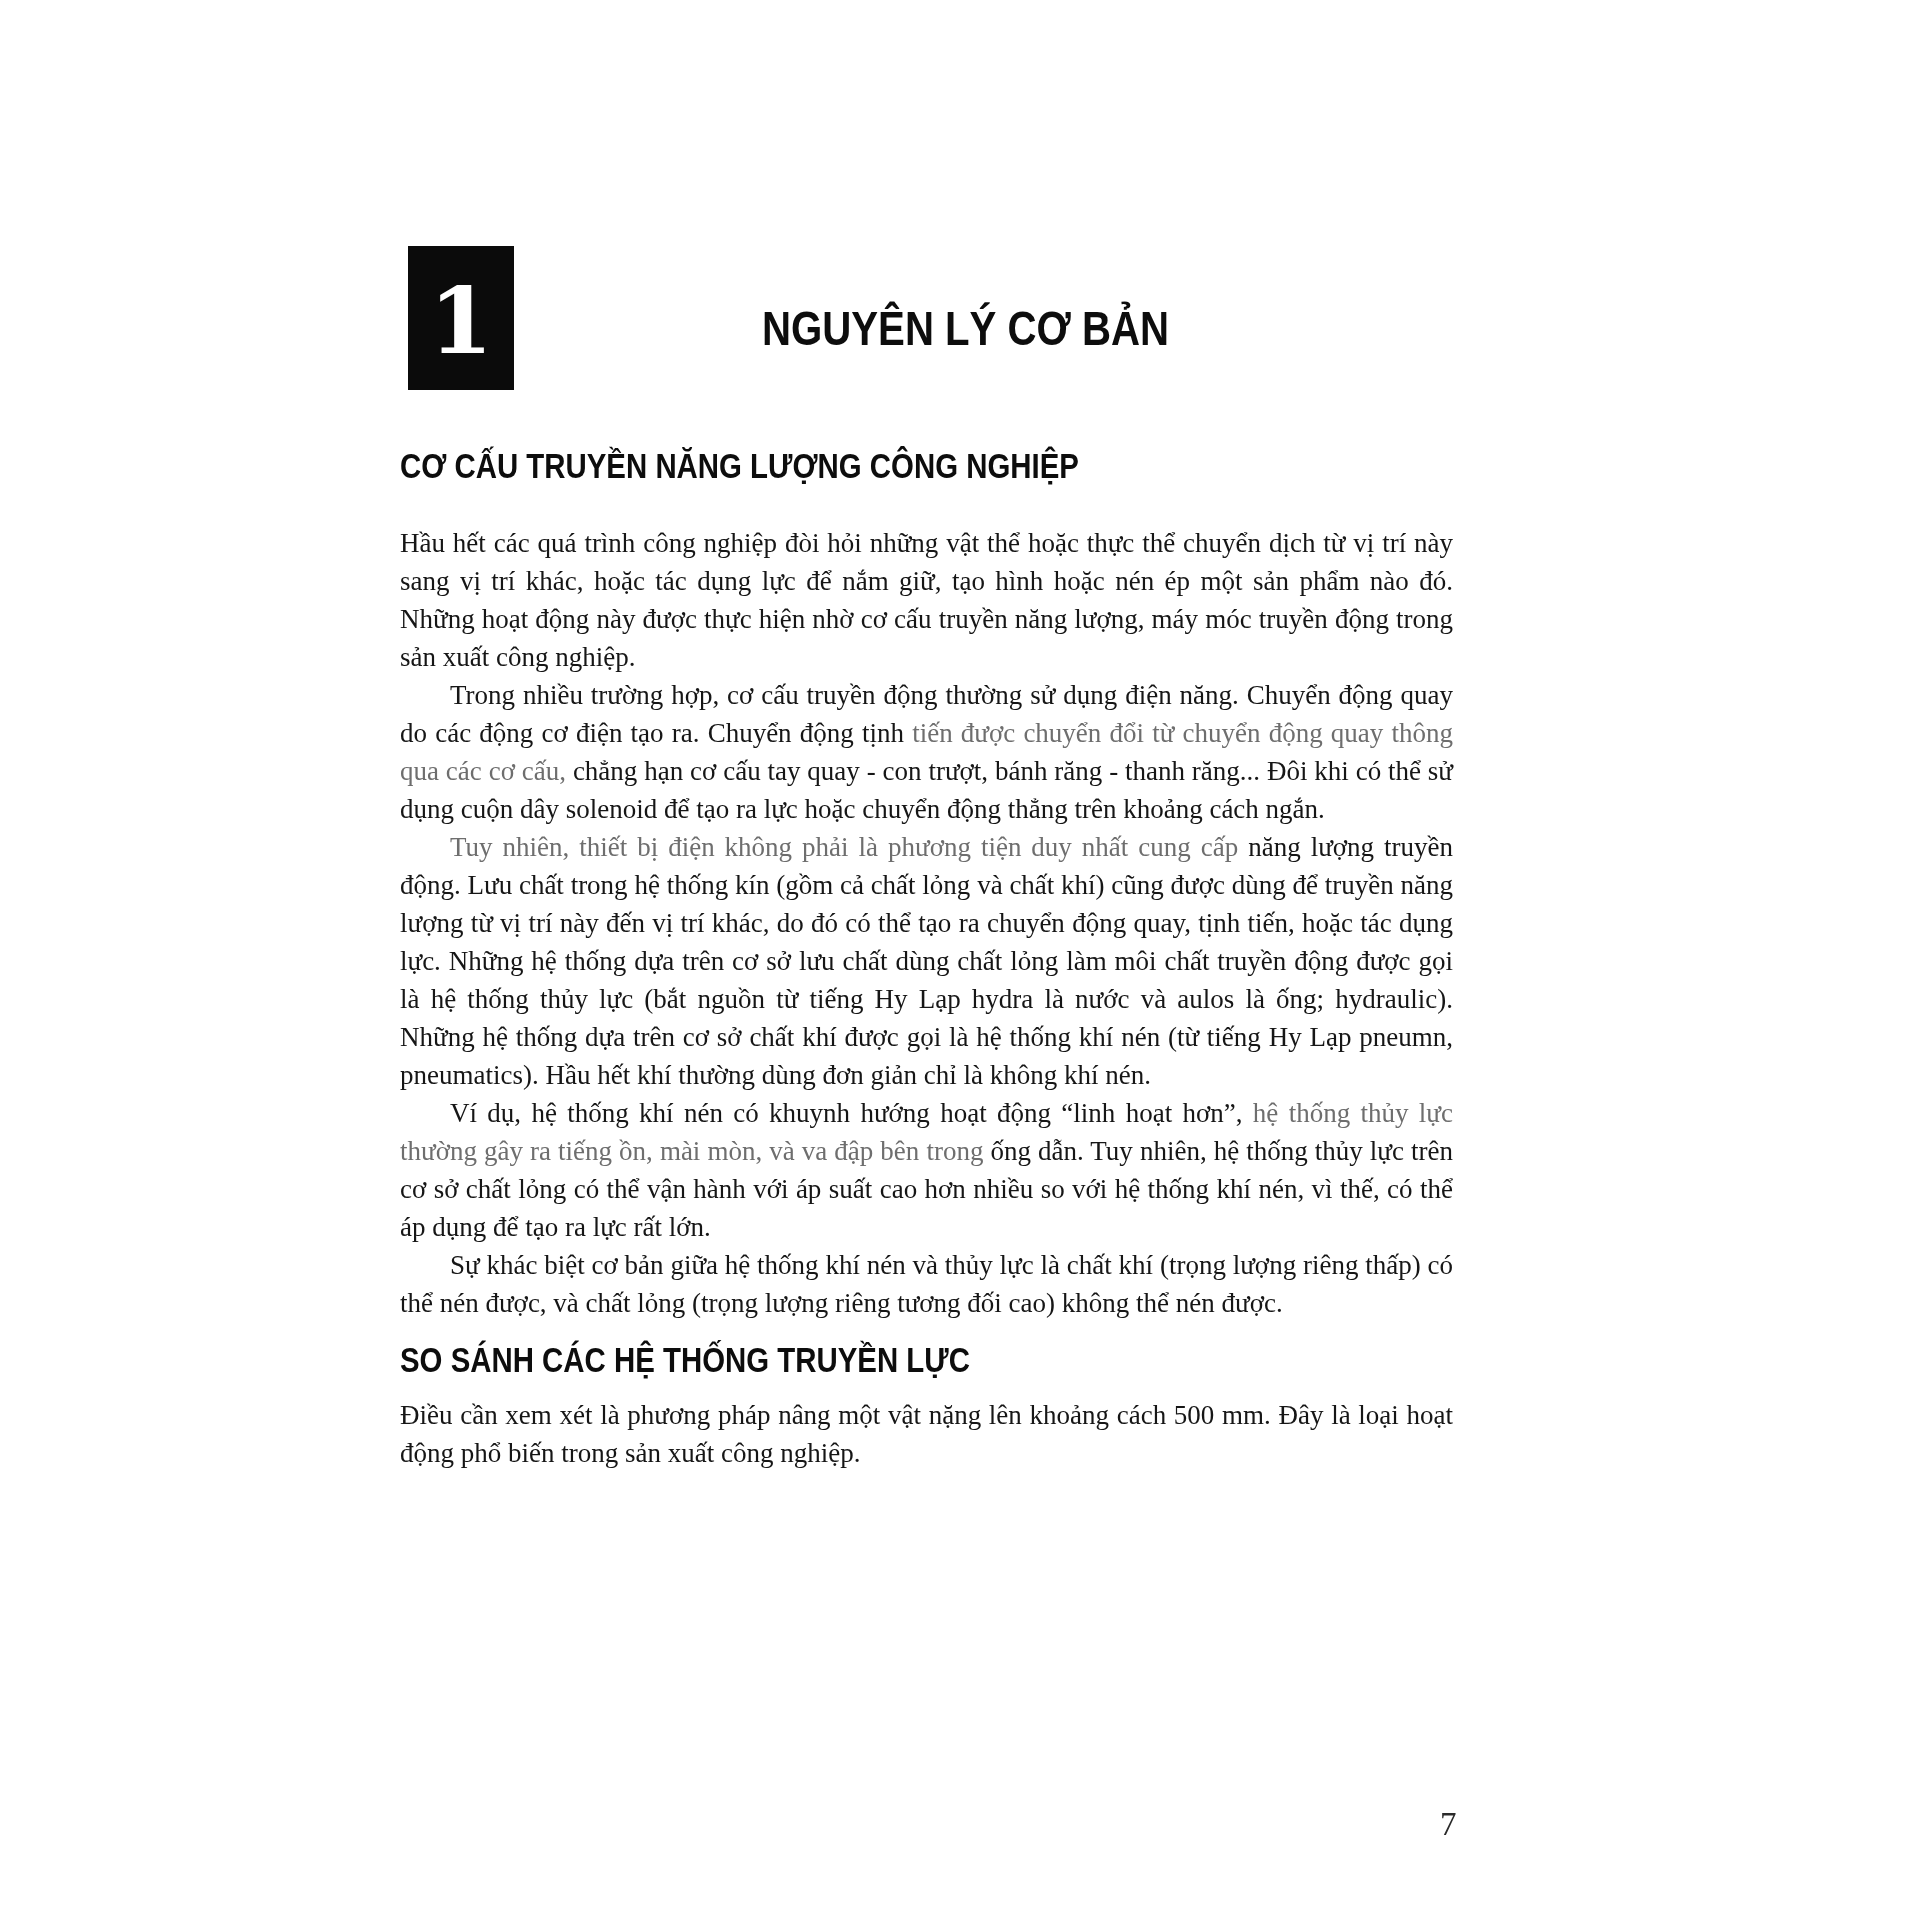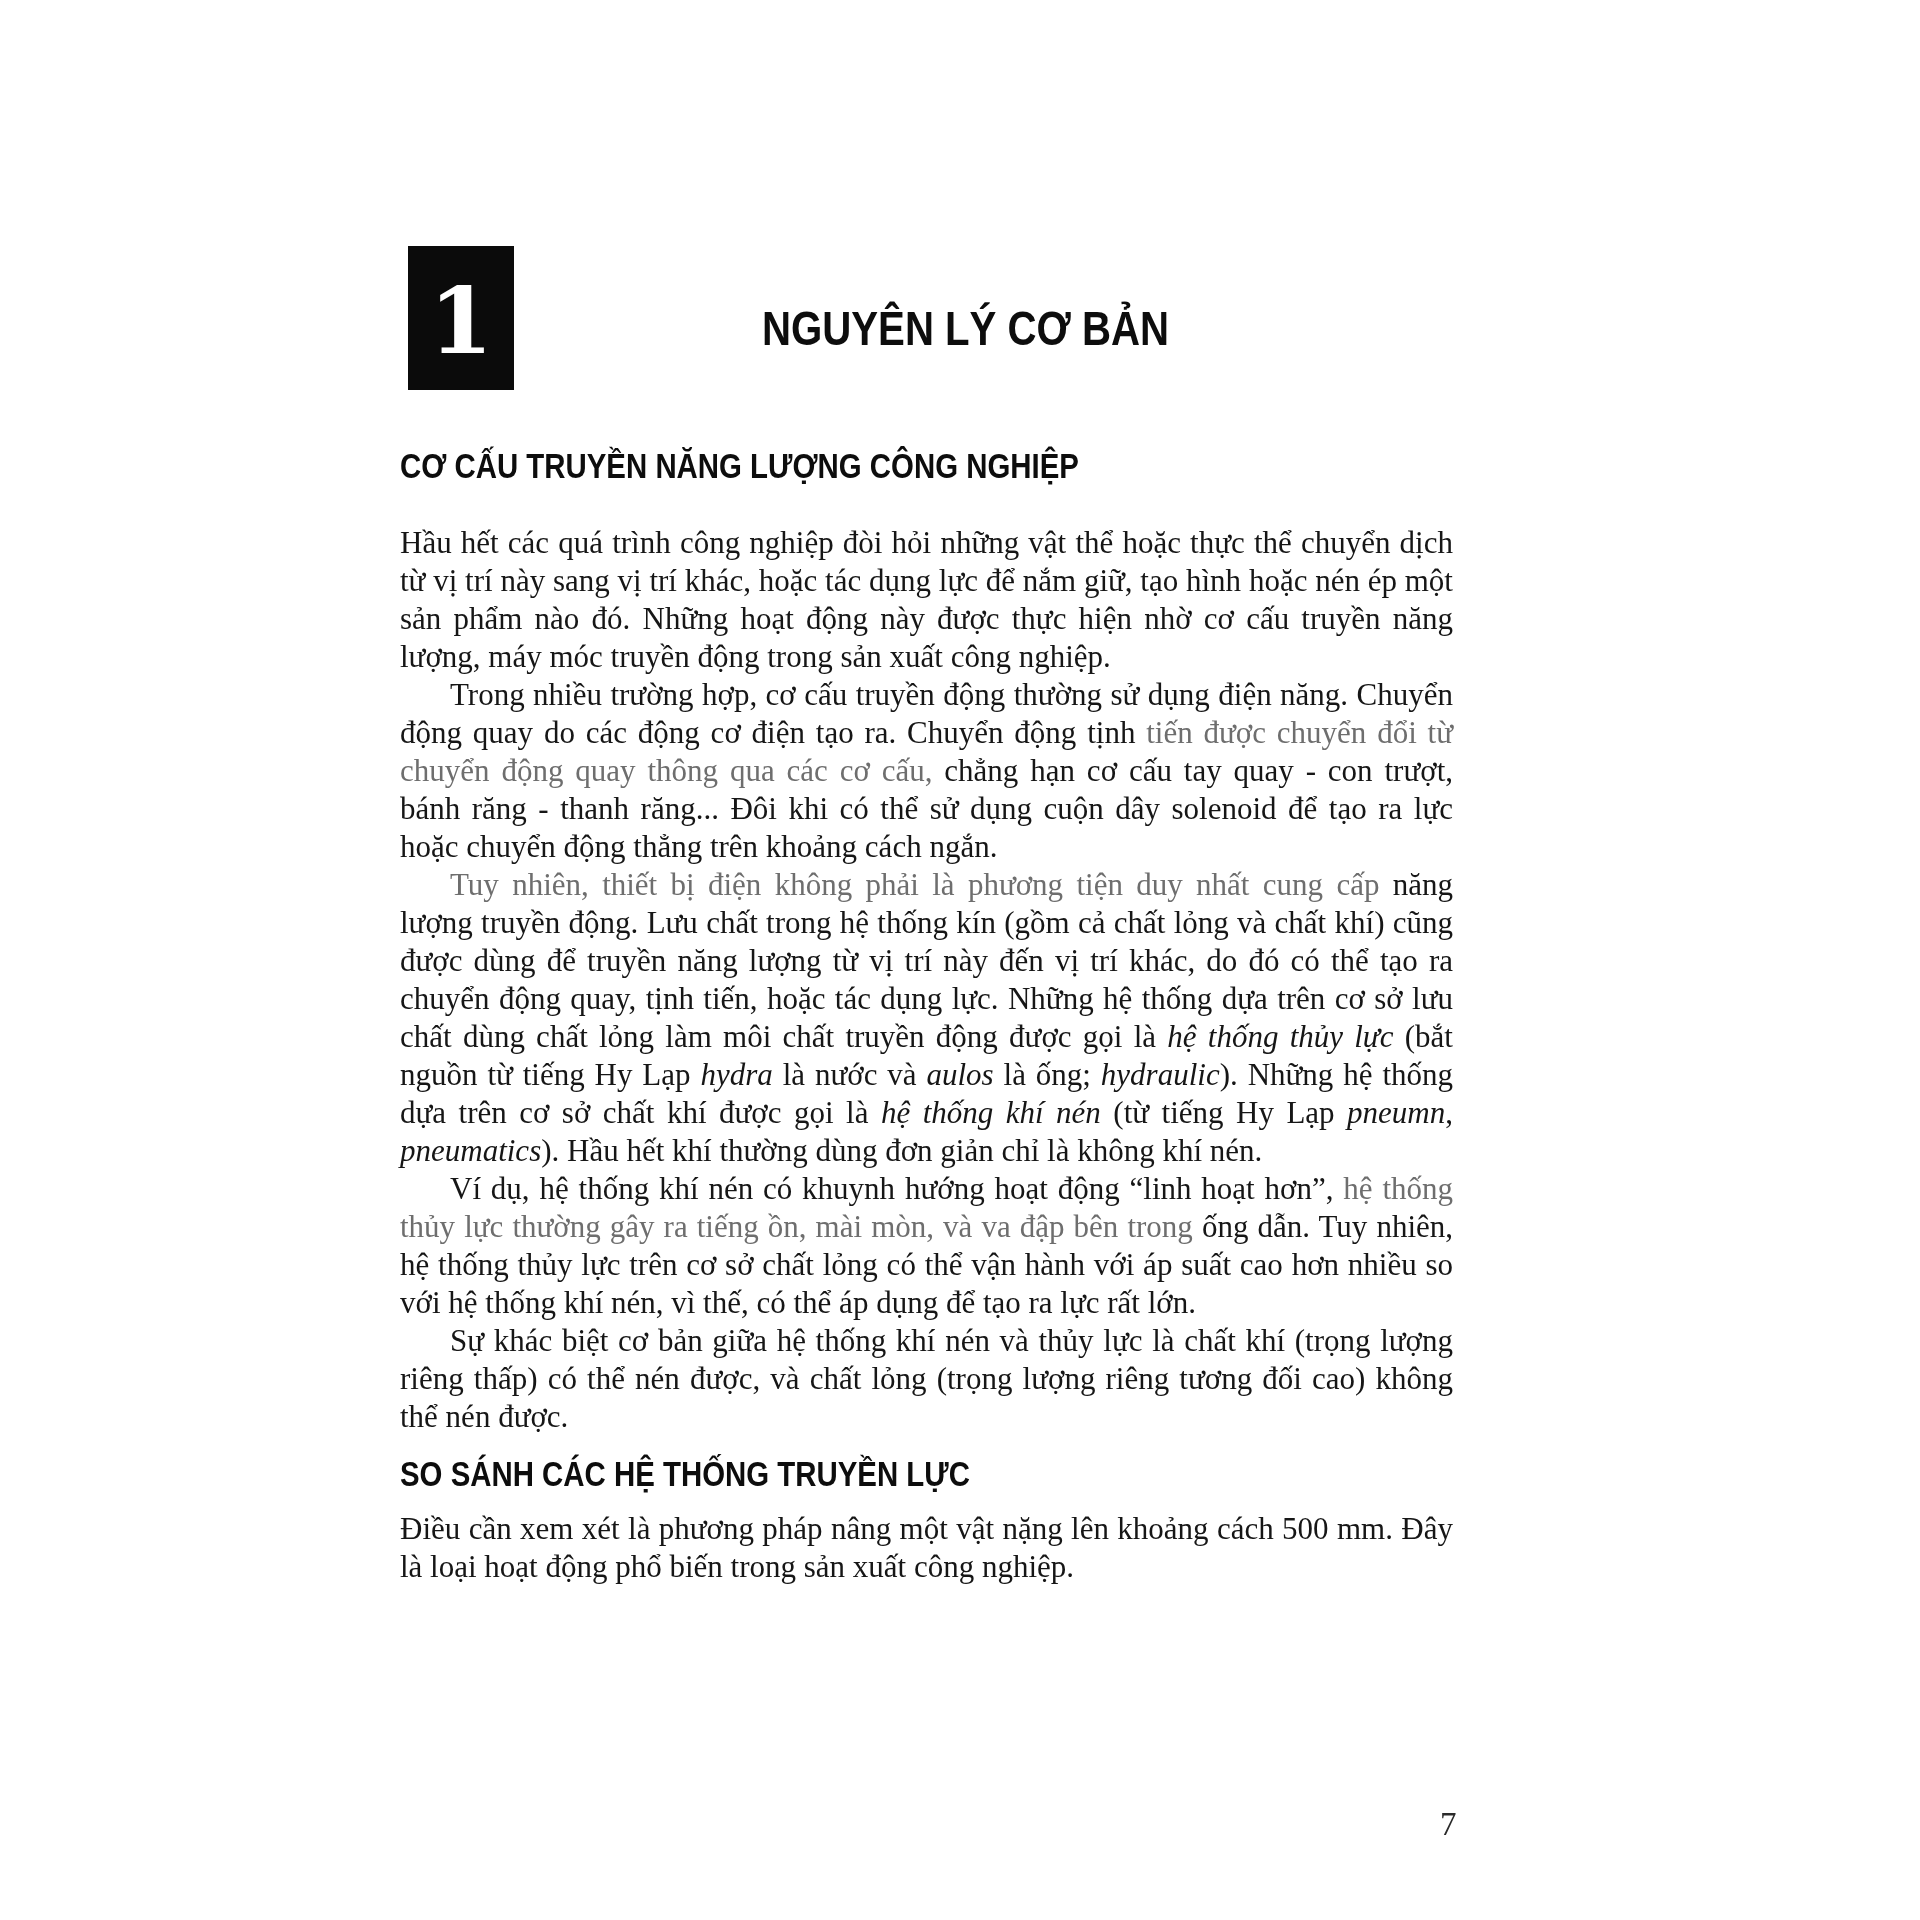--- a/index.html
+++ b/index.html
@@ -66,27 +66,27 @@
     transform-origin: left center;
     color: #0d0d0d;
   }
   .section-heading.second {
     margin-top: 17px;
   }
   .paragraphs.first { margin-top: 38px; }
   .paragraphs.second { margin-top: 16px; }
   .paragraphs p {
     margin: 0;
-    font-size: 31px;
+    font-size: 27px;
     line-height: 38px;
     text-align: justify;
     color: #161616;
   }
   .paragraphs p.indent { text-indent: 50px; }
-  .paragraphs span.italic { font-style: italic; }
+  .paragraphs span.italic { }
   .paragraphs span.faded { color: #6e6e6e; }
   .page-number {
     position: absolute;
     left: 1440px;
     top: 1806px;
     font-size: 33px;
     color: #2a2a2a;
   }
 </style>
 </head>

